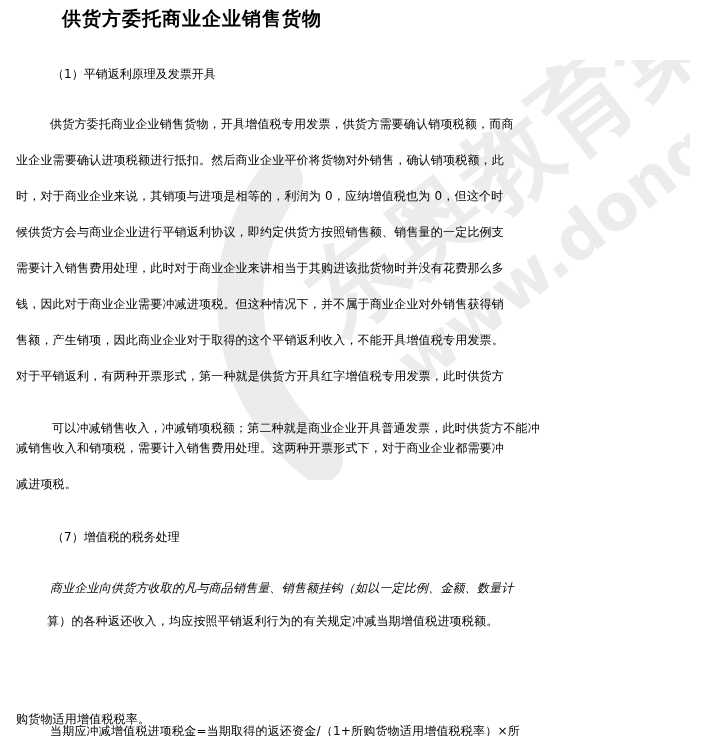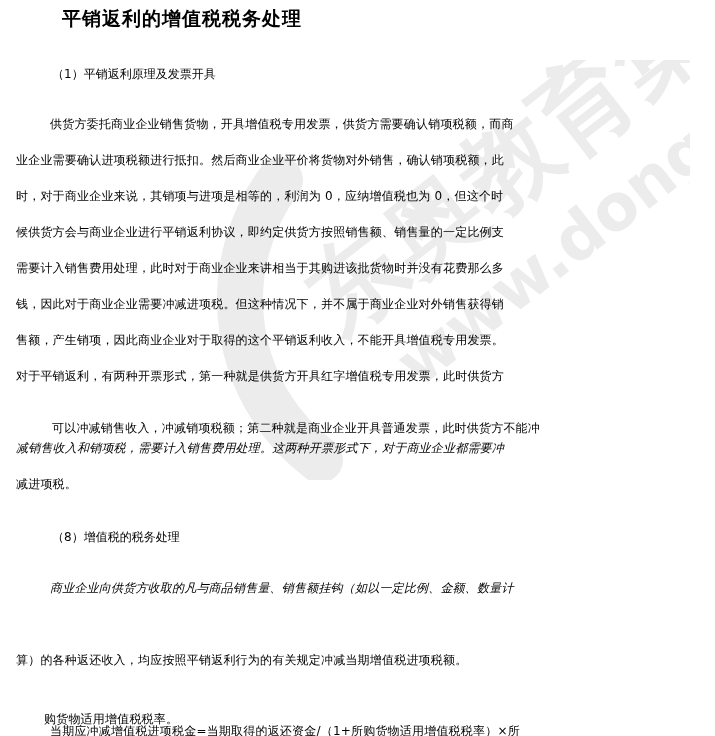--- a/index.html
+++ b/index.html
@@ -22,36 +22,36 @@
   <g fill="none" stroke="#ececec">
     <path d="M150 400 A200 200 0 0 1 110 120" stroke-width="46" stroke-linecap="round"></path>
   </g>
   <g fill="#ececec" transform="rotate(-38 300 200)">
     <text x="150" y="180" font-size="96" font-weight="bold" font-family="DejaVu Sans, sans-serif">东奥教育集团</text>
     <text x="180" y="270" font-size="64" font-weight="bold" font-family="DejaVu Sans, sans-serif">www.dongao.com</text>
   </g>
 </svg>
 
 <div class="content">
-  <div class="title">平销返利的增值税税务处理</div>
+  <div class="title">供货方委托商业企业销售货物</div>
 
   <div class="heading" style="top:64px;">（1）平销返利原理及发票开具</div>
 
   <div class="line indent" style="top:114px;">供货方委托商业企业销售货物，开具增值税专用发票，供货方需要确认销项税额，而商</div>
   <div class="line" style="top:150px;">业企业需要确认进项税额进行抵扣。然后商业企业平价将货物对外销售，确认销项税额，此</div>
   <div class="line" style="top:186px;">时，对于商业企业来说，其销项与进项是相等的，利润为 0，应纳增值税也为 0，但这个时</div>
   <div class="line" style="top:222px;">候供货方会与商业企业进行平销返利协议，即约定供货方按照销售额、销售量的一定比例支</div>
   <div class="line" style="top:258px;">需要计入销售费用处理，此时对于商业企业来讲相当于其购进该批货物时并没有花费那么多</div>
   <div class="line" style="top:294px;">钱，因此对于商业企业需要冲减进项税。但这种情况下，并不属于商业企业对外销售获得销</div>
   <div class="line" style="top:330px;">售额，产生销项，因此商业企业对于取得的这个平销返利收入，不能开具增值税专用发票。</div>
   <div class="line" style="top:366px;">对于平销返利，有两种开票形式，第一种就是供货方开具红字增值税专用发票，此时供货方</div>
   <div class="line" style="top:418px;margin-left:36px;">可以冲减销售收入，冲减销项税额；第二种就是商业企业开具普通发票，此时供货方不能冲</div>
-  <div class="line" style="top:438px;font-style:italic;">减销售收入和销项税，需要计入销售费用处理。这两种开票形式下，对于商业企业都需要冲</div>
+  <div class="line" style="top:438px;">减销售收入和销项税，需要计入销售费用处理。这两种开票形式下，对于商业企业都需要冲</div>
   <div class="line" style="top:474px;">减进项税。</div>
 
-  <div class="heading" style="top:527px;">（8）增值税的税务处理</div>
+  <div class="heading" style="top:527px;">（7）增值税的税务处理</div>
 
   <div class="line indent" style="top:578px;font-style:italic;">商业企业向供货方收取的凡与商品销售量、销售额挂钩（如以一定比例、金额、数量计</div>
-  <div class="line" style="top:650px;">算）的各种返还收入，均应按照平销返利行为的有关规定冲减当期增值税进项税额。</div>
+  <div class="line" style="top:611px;margin-left:31px;">算）的各种返还收入，均应按照平销返利行为的有关规定冲减当期增值税进项税额。</div>
 
   <div class="line indent" style="top:673px;margin-top:48px;">当期应冲减增值税进项税金=当期取得的返还资金/（1+所购货物适用增值税税率）×所</div>
-  <div class="line" style="top:709px;margin-left:28px;">购货物适用增值税税率。</div>
+  <div class="line" style="top:709px;">购货物适用增值税税率。</div>
 </div>
 
 </body></html>

